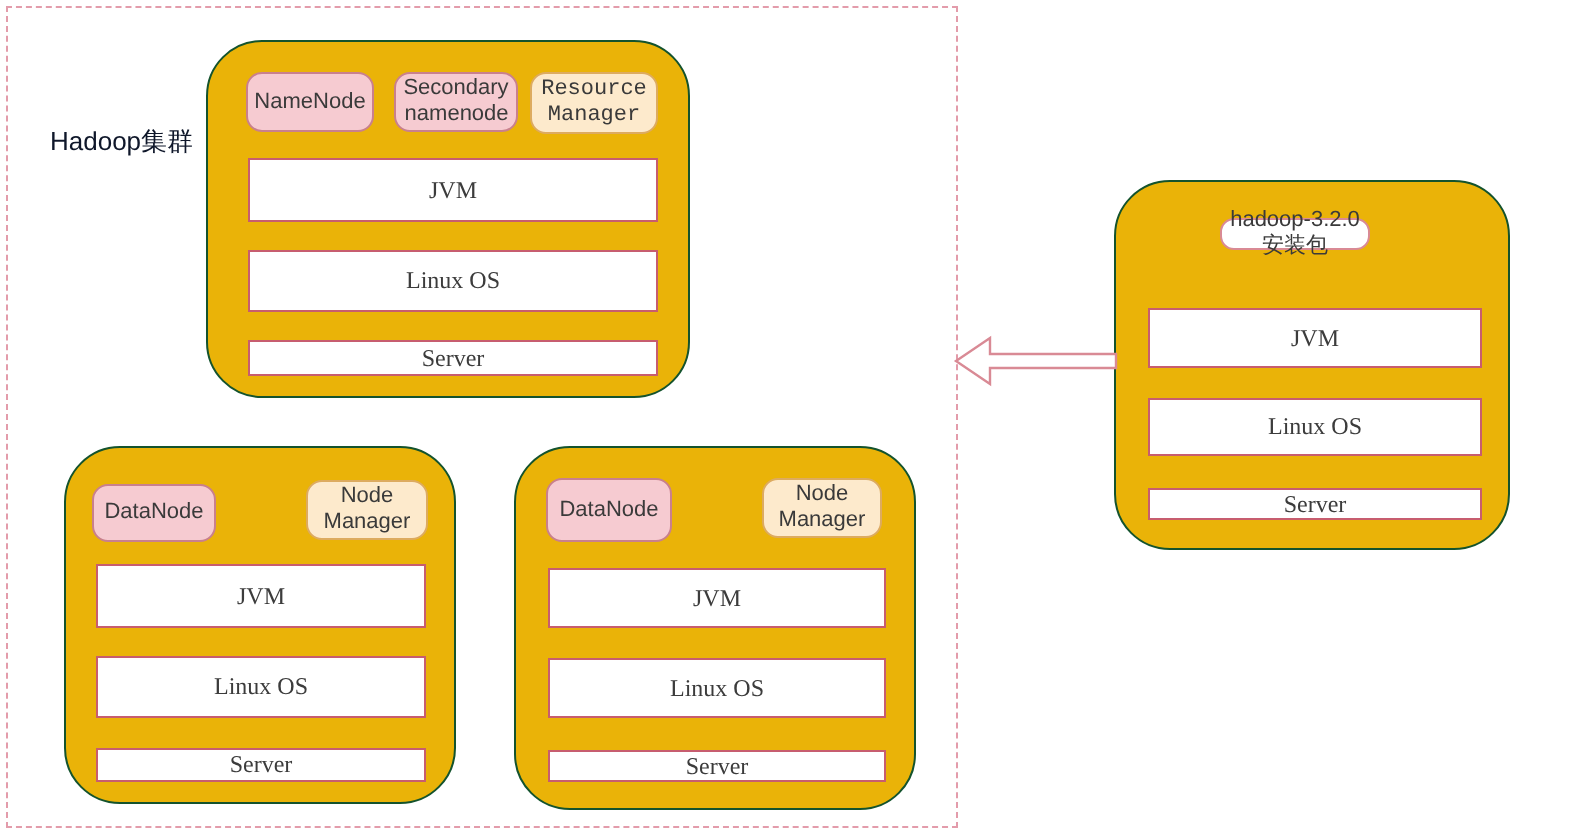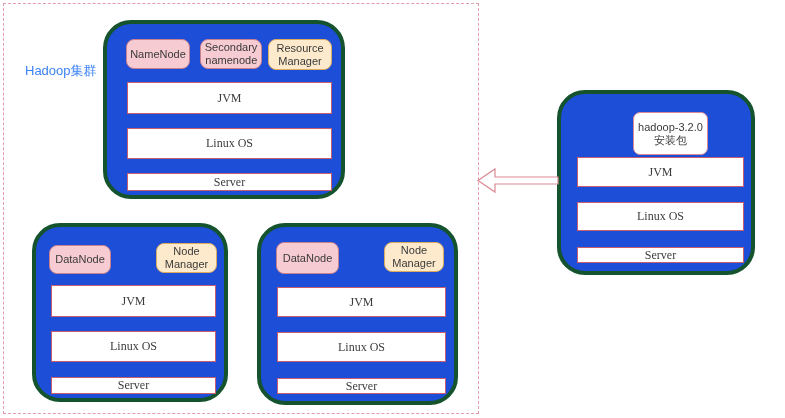--- a/index.html
+++ b/index.html
@@ -7,24 +7,24 @@
   .canvas {
     position:relative; width:785px; height:418px; background:#ffffff;
     font-family:"Liberation Sans","DejaVu Sans",sans-serif; color:#3c3c3c;
     overflow:hidden;
   }
   .dashed-region {
     position:absolute; left:3px; top:3px; width:476px; height:411px;
     border:1px dashed #e39cab; background:transparent;
   }
   .cluster-label {
-    position:absolute; left:25px; top:62px; font-size:13px; color:#3b82f6;
+    position:absolute; left:25px; top:62px; font-size:13px; color:#0f172a;
   }
   .node {
-    position:absolute; background:#1d4ed8; border:4px solid #14532d;
+    position:absolute; background:#eab308; border:1px solid #14532d;
     border-radius:28px;
     padding-left:28px;
   }
   .node-master    { left:103px; top:20px;  width:242px; height:179px; }
   .node-worker1   { left:32px;  top:223px; width:196px; height:179px; }
   .node-worker2   { left:257px; top:223px; width:201px; height:182px; }
   .node-installer { left:557px; top:90px;  width:198px; height:185px; }
 
   .layer {
     position:absolute; border:1px solid #c75d6f; background:#ffffff;
@@ -56,26 +56,26 @@
     display:flex; align-items:center; justify-content:center;
     text-align:center; font-size:11px; line-height:13px; color:#3a3a3a;
     white-space:pre-line;
   }
   .badge.pink   { background:#f6cbd1; border:1px solid #c9808d; }
   .badge.orange { background:#fdeacc; border:1px solid #ddab60; }
   .badge.plain  { background:#ffffff; border:1px solid #d98a95; border-radius:7px; }
 
   .m-b0 { left:19px;  top:15px; width:64px; height:30px; }
   .m-b1 { left:93px;  top:15px; width:62px; height:30px;text-align:right; }
-  .m-b2 { left:161px; top:15px; width:64px; height:31px; }
+  .m-b2 { left:161px; top:15px; width:64px; height:31px;font-family:Liberation Mono, monospace; }
   .w1-b0 { left:13px;  top:18px; width:62px; height:29px; }
   .w1-b1 { left:120px; top:16px; width:61px; height:30px; }
   .w2-b0 { left:15px;  top:15px; width:63px; height:32px; }
   .w2-b1 { left:123px; top:15px; width:60px; height:30px; }
-  .i-b0  { left:72px;  top:18px; width:75px; height:43px; }
+  .i-b0  { left:52px;  top:18px; width:75px; height:16px; }
 
   .arrow-wrap { position:absolute; left:473px; top:163px; width:86px; height:35px; }
   .watermark {
     position:absolute; right:10px; bottom:13px; font-size:15px;
     color:#c6c6c6; letter-spacing:1px;
   }
 </style>
 </head>
 <body>
 

